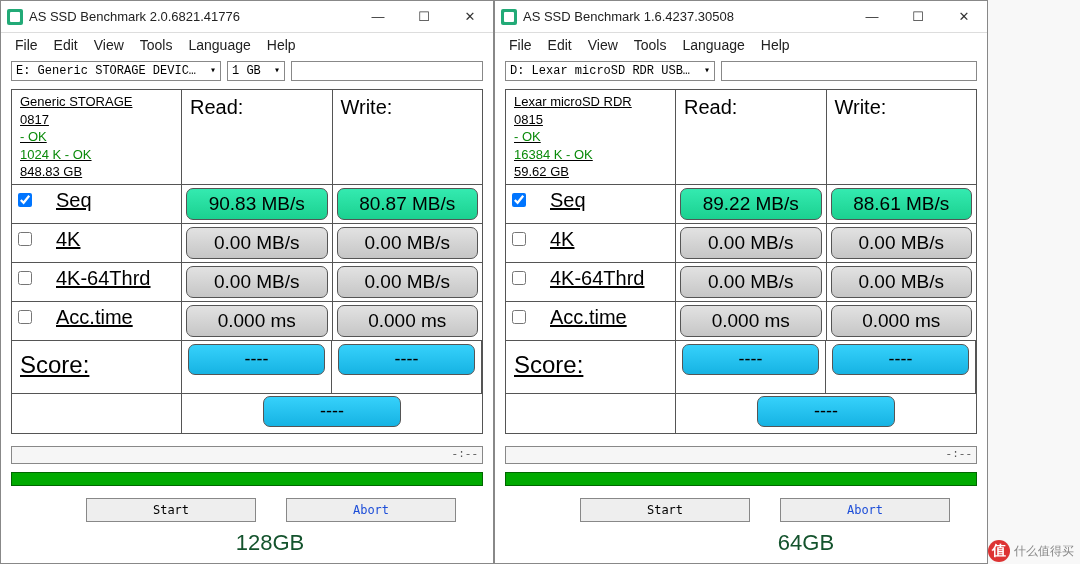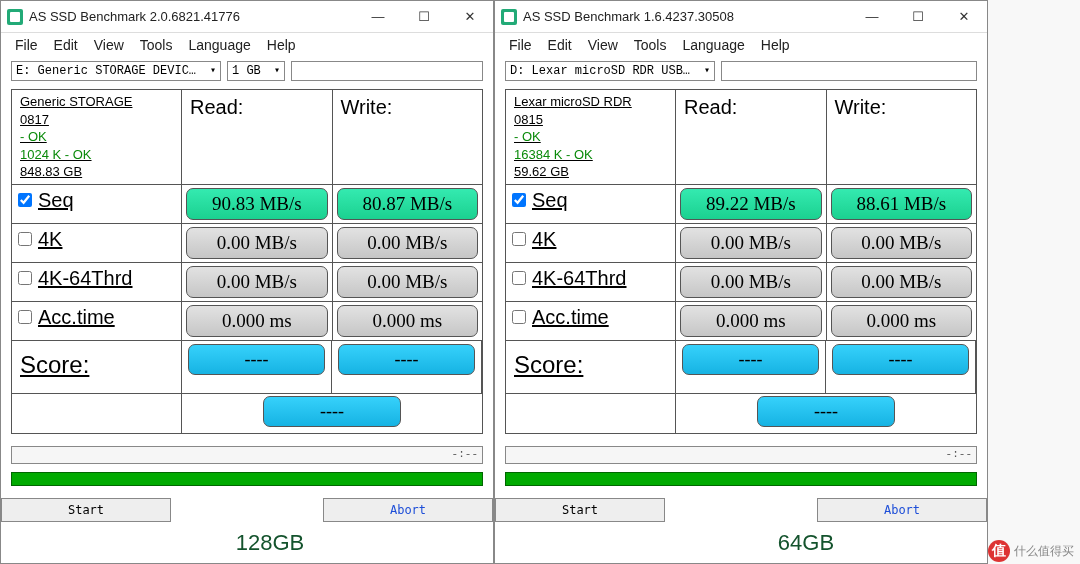--- a/index.html
+++ b/index.html
@@ -25,36 +25,36 @@
     .grid-row { display: flex; border-bottom: 1px solid #555; }
     .grid-row:last-child { border-bottom:none;}
     .grid-cell { border-right: 1px solid #555; padding: 0; }
     .grid-cell:last-child{border-right:none;}
     .c0 { flex: 0 0 170px; text-decoration: underline; }
     .c1 { flex: 1; }
     .c2 { flex: 1; }
     .hdr-info { padding: 3px 6px 3px 8px; font-size: 13px; line-height: 1.35;}
     .hdr-info .ok { color: #0a8a0a; }
     .hdr-label { font-size: 20px; font-family: Arial; padding: 6px 8px;}
-    .test-label { display:flex; align-items:center; gap:6px; padding: 4px 6px; font-size: 20px; font-family: Arial;}
+    .test-label { display:flex; align-items:center; gap:24px; padding: 4px 6px; font-size: 20px; font-family: Arial;}
     .test-label input{ width:14px; height:14px;}
-    .pill { margin: 3px 4px; border: 1px solid #555; border-radius: 7px; padding: 4px 0; font-size: 19px; font-family: Liberation Serif, serif; text-align: center; }
+    .pill { margin: 3px 4px; border: 1px solid #555; border-radius: 7px; padding: 4px 0; font-size: 19px; font-family: Liberation Sans, sans-serif; text-align: center; }
     .pill.green { background: #2be0a0; background: linear-gradient(#34eab0,#1bd190);}
     .pill.gray { background: #d4d4d4; background: linear-gradient(#e2e2e2,#c6c6c6);}
     .pill.cyan { background: #27c3ef; background: linear-gradient(#36d1fb,#16b3e3); font-size:18px;}
     .score-row .grid-cell { border-right: 1px solid #555; }
     .score-label { font-size: 24px; font-family: Arial; padding: 10px 8px 14px;}
     .score-cell { display:flex; flex-direction:column; align-items:center;}
     .score-cell .pill { width: 92%; }
     .score-wide { display:flex; justify-content:center;}
     .score-wide .pill { width: 46%; margin-top:2px; margin-bottom:6px;}
     .progress { margin: 8px 10px 4px; height: 18px; border:1px solid #888; background:#f6f6f6; position:relative;}
     .progress .ptext{position:absolute;right:4px;top:1px;font-family:"Courier New";font-size:11px;color:#555;}
     .greenbar { margin: 4px 10px 8px; height: 14px; background: #0a0; border:1px solid #060;}
-    .btnrow { display:flex; gap: 30px; justify-content:space-between; padding: 4px 0 10px;}
+    .btnrow { display:flex; gap: 30px; justify-content:center; padding: 4px 0 10px; margin-left: 48px;}
     .btn { width: 170px; height: 24px; border:1px solid #888; background:#eee; font-family: monospace; font-size:12px; display:flex; align-items:center; justify-content:center;}
     .btn.disabled{color:#1d4ed8;}
     .footer-label { position:absolute; top: 530px; width:540px; text-align:center; font-size:22px; font-family: Arial; color:#14532d;}
     .footer-label.l { left:0;}
     .footer-label.r { right:4px;}
     .watermark { position:absolute; right:6px; bottom:2px; font-size:12px; color:#888; display:flex; align-items:center; gap:4px;}
     .watermark .w-icon{width:22px;height:22px;border-radius:50%;background:#d33;color:#fff;display:flex;align-items:center;justify-content:center;font-weight:bold;font-size:14px;}
   </style>
 </head>
 <body>

